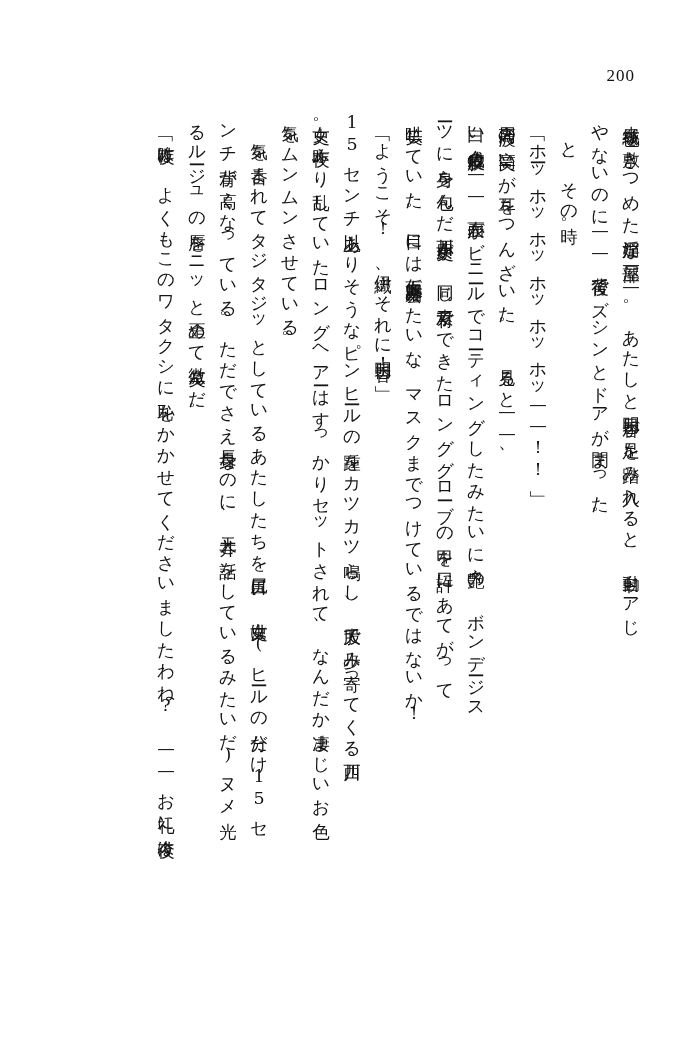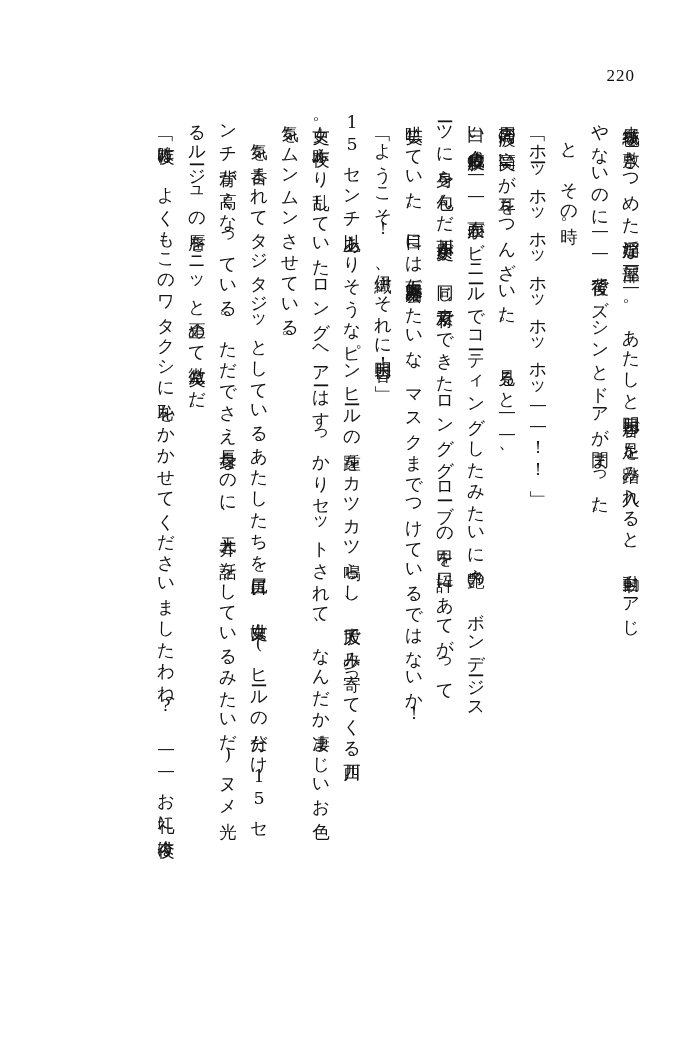--- a/index.html
+++ b/index.html
@@ -52,21 +52,21 @@
   }
   .line.indent {
     padding-top: 18px;
   }
 </style>
 </head>
 <body>
 
 <div class="page">
 
-  <div class="page-number">220</div>
+  <div class="page-number">200</div>
 
   <div class="body-text">
     <div class="line">赤絨毯を敷きつめた淫媚な部屋——。あたしと明日香が足を踏み入れると、自動ドアじ</div>
     <div class="line">やないのに——背後でズシンとドアが閉まった。</div>
     <div class="line indent">と、その時。</div>
     <div class="line indent">「ホーッホッホッホッホッホッ——!!」</div>
     <div class="line">高周波の高笑いが耳をつんざいた。 見ると——、</div>
     <div class="line">白い合成皮膜の——表面がビニールでコーティングしたみたいに艶々の、ボンデージス</div>
     <div class="line">ーツに身を包んだ川西女史が、同じ素材でできたロンググローブの甲を口許にあてがって</div>
     <div class="line">哄笑していた。目には仮面舞踏会みたいな、マスクまでつけているではないか!</div>

